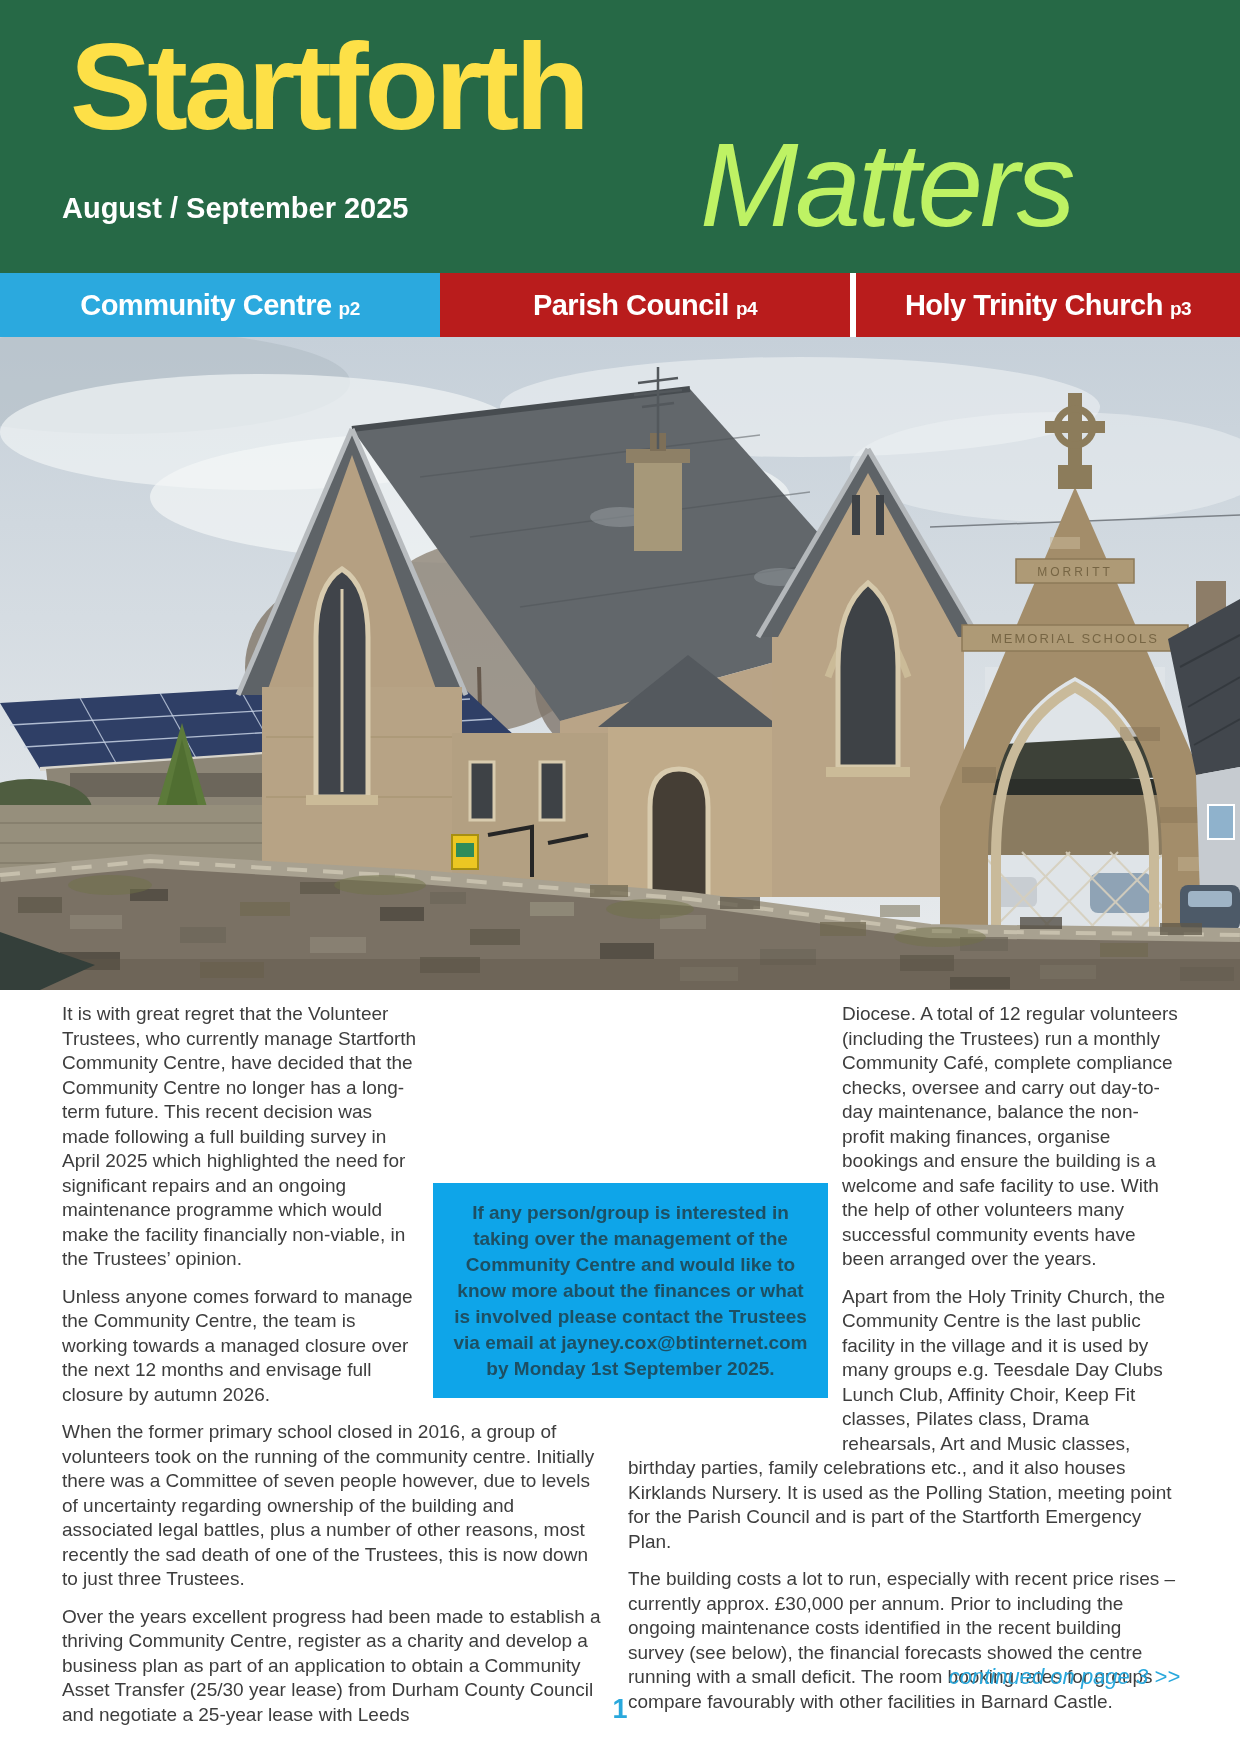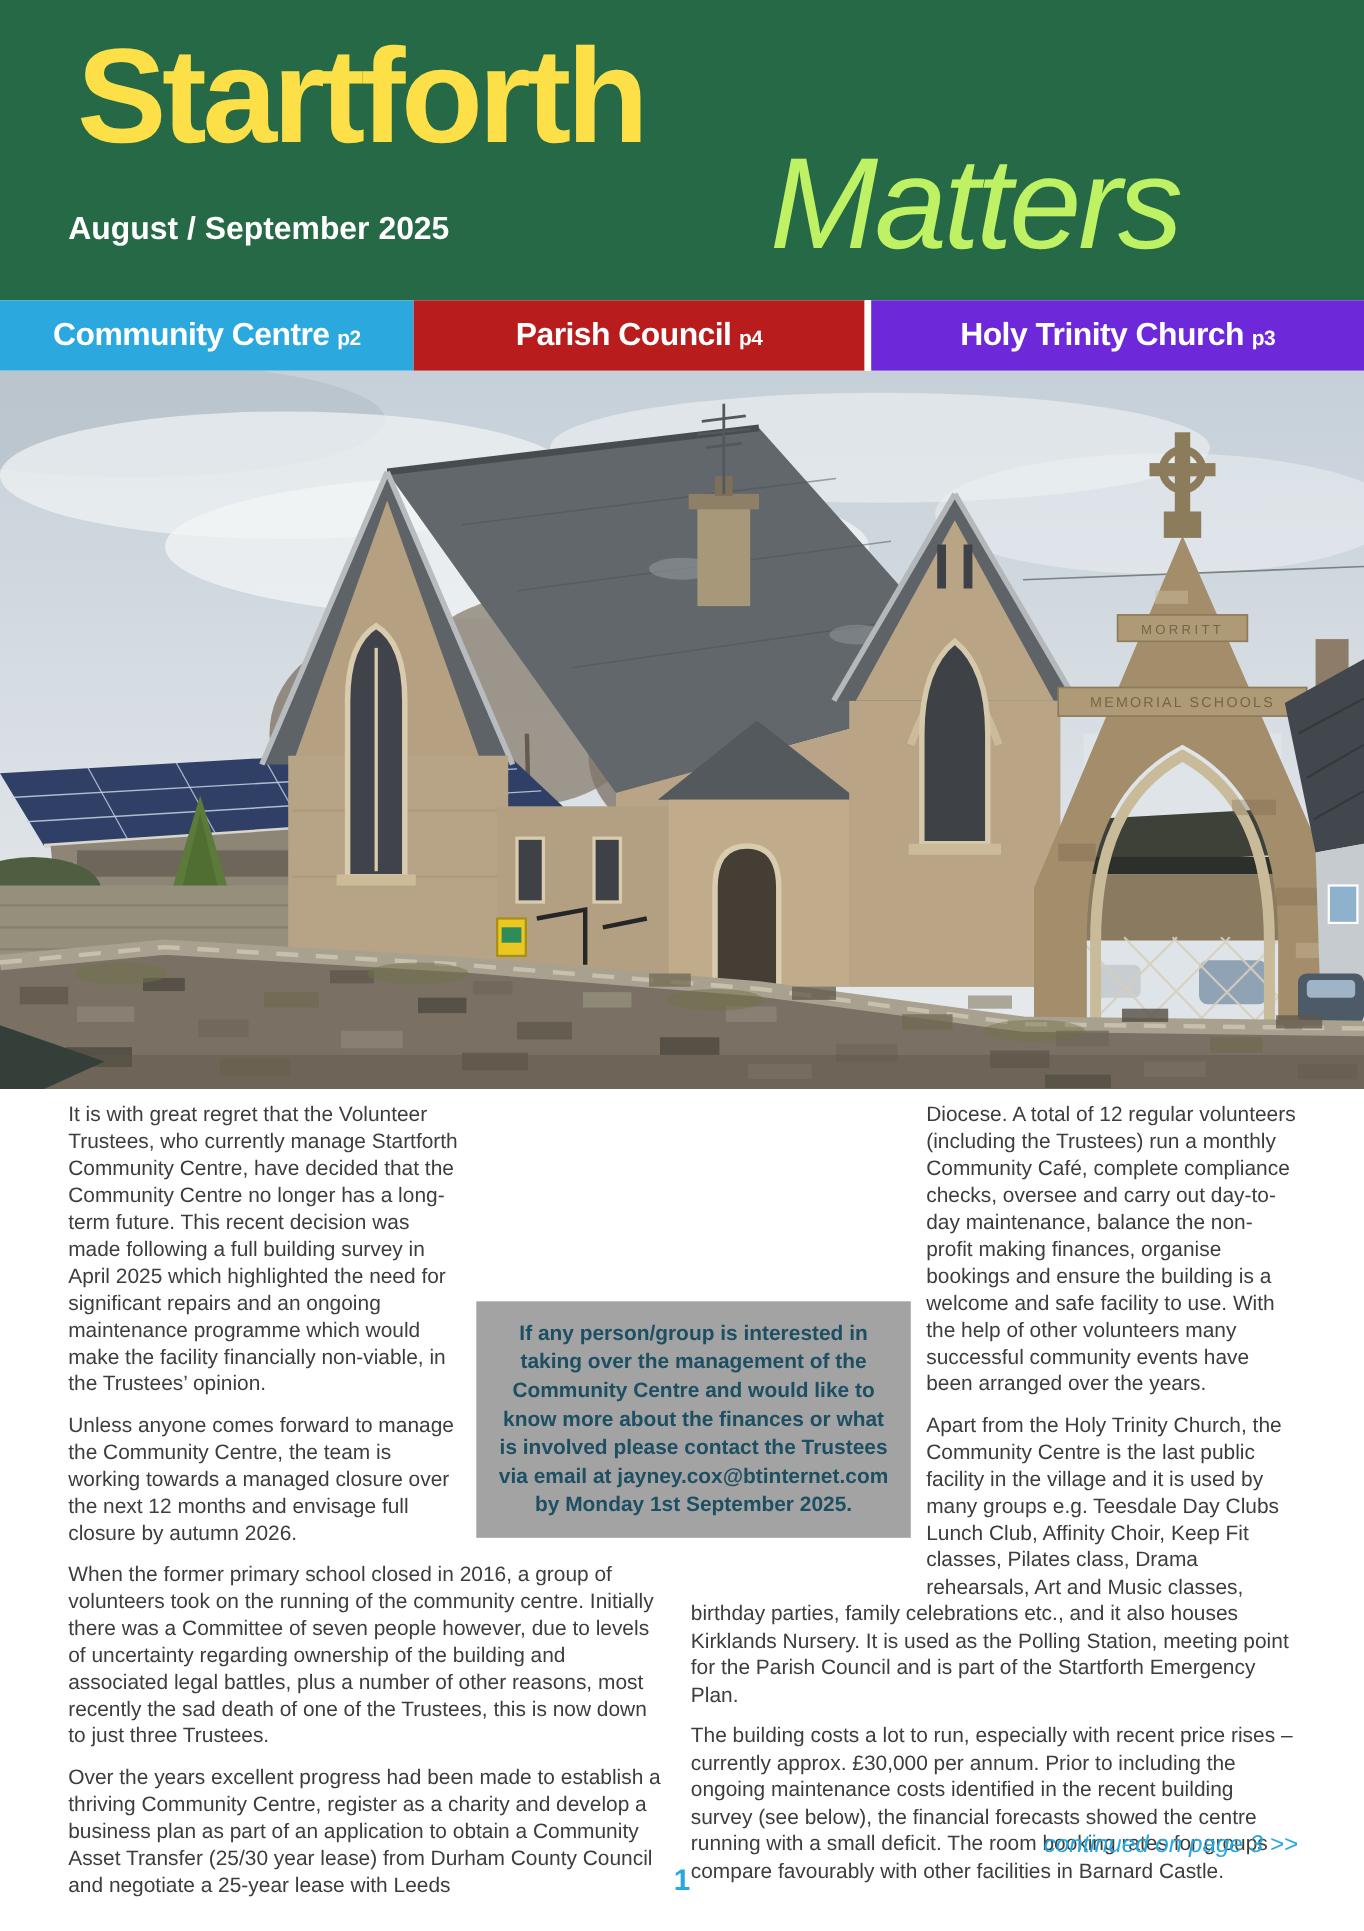--- a/index.html
+++ b/index.html
@@ -12,21 +12,21 @@
           font-weight:700;letter-spacing:-4px;color:#fde047;}
   #title2{position:absolute;left:700px;top:126px;font-size:118px;line-height:1;
           font-weight:400;font-style:italic;letter-spacing:-3px;color:#bef264;}
   #issue-date{position:absolute;left:62px;top:192px;font-size:29px;font-weight:700;color:#ffffff;text-align:center;}
 
   
   #nav{position:absolute;left:0;top:273px;width:1240px;height:64px;display:flex;}
   .nav-item{height:64px;display:flex;align-items:center;justify-content:center;
             color:#ffffff;font-weight:700;font-size:29px;letter-spacing:-0.5px;white-space:nowrap;}
   .nav-item .pref{font-size:19px;font-weight:700;margin-left:7px;position:relative;top:4px;}
-  #nav-0{width:376px;}
+  #nav-0{width:440px;}
   #nav-1{width:410px;}
   #nav-gap{width:6px;background:#ffffff;}
   #nav-2{flex:1;}
 
   
   #photo{position:absolute;left:0;top:337px;width:1240px;height:653px;}
   #headline{position:absolute;left:62px;top:362px;font-size:45px;line-height:53px;
             font-weight:700;letter-spacing:-1px;color:#1d1d1d;}
 
   
@@ -59,21 +59,21 @@
   <div id="nav">
     <div class="nav-item" id="nav-0" style="background: rgb(43, 169, 222);">
       <span>Community Centre</span>
       <span class="pref">p2</span>
     </div>
     <div class="nav-item" id="nav-1" style="background: #b91c1c;">
       <span>Parish Council</span>
       <span class="pref">p4</span>
     </div>
     <div id="nav-gap"></div>
-    <div class="nav-item" id="nav-2" style="background: #6d28d9;">
+    <div class="nav-item" id="nav-2" style="background: #b91c1c;">
       <span>Holy Trinity Church</span>
       <span class="pref">p3</span>
     </div>
   </div>
 
   <div id="headline">
     <div>Startforth Community Centre</div>
     <div>–  closure?</div>
   </div>
 
@@ -312,21 +312,21 @@
     <p>Over the years excellent progress had been made to establish a thriving Community Centre, register as a charity and develop a business plan as part of an application to obtain a Community Asset Transfer (25/30 year lease) from Durham County Council and negotiate a 25-year lease with Leeds</p>
   </div>
 
   <div class="col" id="right-col">
     <div id="right-spacer"></div>
     <p>Diocese.  A total of 12 regular volunteers (including the Trustees) run a monthly Community Café, complete compliance checks, oversee and carry out day-to-day maintenance, balance the non-profit making finances, organise bookings and ensure the building is a welcome and safe facility to use. With the help of other volunteers many successful community events have been arranged over the years.</p>
     <p>Apart from the Holy Trinity Church, the Community Centre is the last public facility in the village and it is used by many groups e.g. Teesdale Day Clubs Lunch Club, Affinity Choir, Keep Fit classes, Pilates class, Drama rehearsals,  Art and Music classes, birthday parties, family celebrations etc., and it also houses Kirklands Nursery. It is used as the Polling Station, meeting point for the Parish Council and is part of the Startforth Emergency Plan.</p>
     <p>The building costs a lot to run, especially with recent price rises –  currently approx. £30,000 per annum.  Prior to including the ongoing maintenance costs identified in the recent building survey (see below), the financial forecasts showed the centre running with a small deficit.  The room booking rates for groups compare favourably with other facilities in Barnard Castle.</p>
   </div>
 
-  <div id="callout" style="background: #a3a3a3;">
+  <div id="callout" style="background: #0ea5e9;">
     <span>If any person/group is interested in taking over the management of the Community Centre and would like to know more about the finances or what is involved please contact the Trustees via email at jayney.cox@btinternet.com by Monday 1st September 2025.</span>
   </div>
 
   <div id="continued">continued on page 3 &gt;&gt;</div>
 
   <div id="page-number">1</div>
 
 </div>
 
 </body></html>

